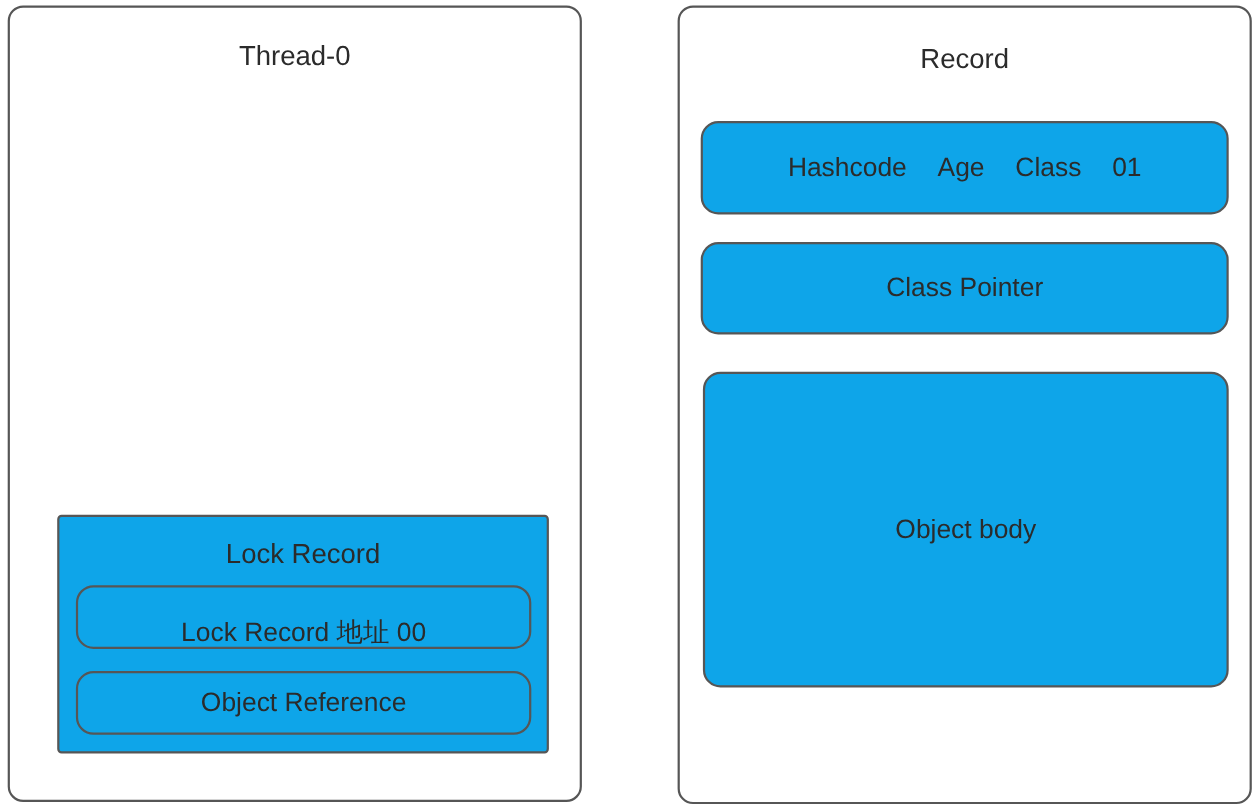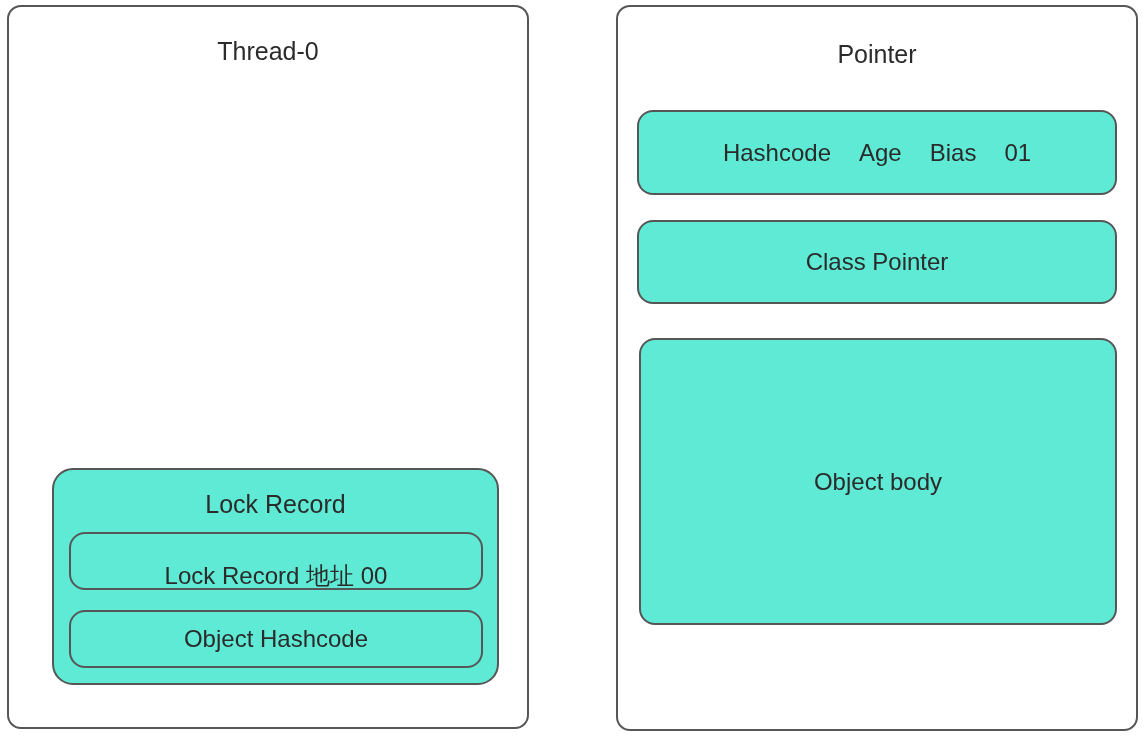--- a/index.html
+++ b/index.html
@@ -34,21 +34,21 @@
     line-height: 1;
     color: #2b2b2b;
     white-space: nowrap;
   }
 
   .inner-box {
     position: absolute;
     box-sizing: border-box;
     border: 2.5px solid #565656;
     border-radius: 13px;
-    background: #5eead4;
+    background: #0ea5e9;
     display: flex;
     align-items: center;
     justify-content: center;
   }
 
   .inner-label {
     font-size: 24px;
     line-height: 1;
     color: #2b2b2b;
     white-space: nowrap;
@@ -64,21 +64,21 @@
   #thread-title {
     top: 32px;
   }
 
   
   #lock-record-box {
     left: 43px;          
     top:  461px;
     width: 447px;
     height: 217px;
-    border-radius: 21px;
+    border-radius: 4px;
   }
   #lock-record-title {
     top: 22px;
   }
   #lock-record-addr-box {
     left: 15px;
     top:  62px;
     width: 414px;
     height: 58px;
     border-radius: 16px;
@@ -148,35 +148,35 @@
 
   <div class="inner-box" id="lock-record-box" style="display:block;">
 
     <div class="panel-title" id="lock-record-title">Lock Record</div>
 
     <div class="inner-box" id="lock-record-addr-box">
       <span class="inner-label">Lock Record 地址 00</span>
     </div>
 
     <div class="inner-box" id="object-reference-box">
-      <span class="inner-label">Object Hashcode</span>
+      <span class="inner-label">Object Reference</span>
     </div>
 
   </div>
 </div>
 
 <div class="panel" id="object-panel">
 
-  <div class="panel-title" id="object-title">Pointer</div>
+  <div class="panel-title" id="object-title">Record</div>
 
   <div class="inner-box" id="mark-word-box">
     <div class="markword-row">
       <span class="markword-field">Hashcode</span>
       <span class="markword-field">Age</span>
-      <span class="markword-field">Bias</span>
+      <span class="markword-field">Class</span>
       <span class="markword-field">01</span>
     </div>
   </div>
 
   <div class="inner-box" id="object-body-box">
     <span class="inner-label">Object body</span>
   </div>
 
   <div class="inner-box" id="class-pointer-box">
     <span class="inner-label">Class Pointer</span>

